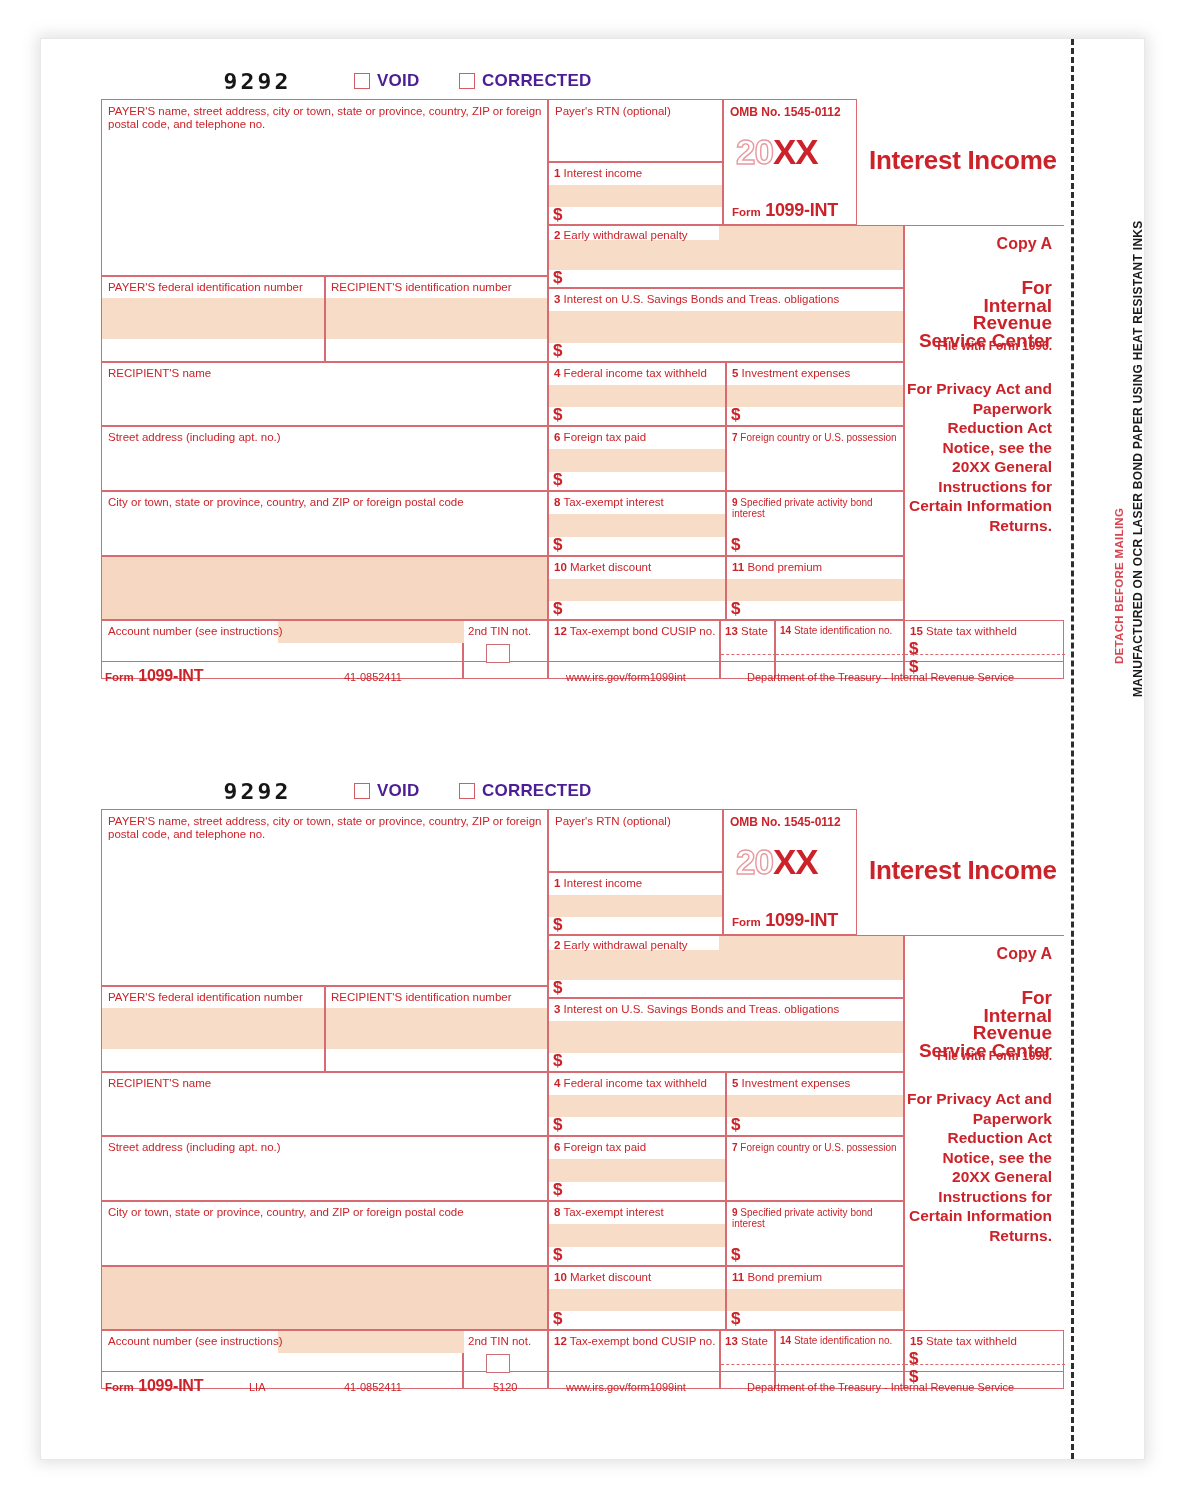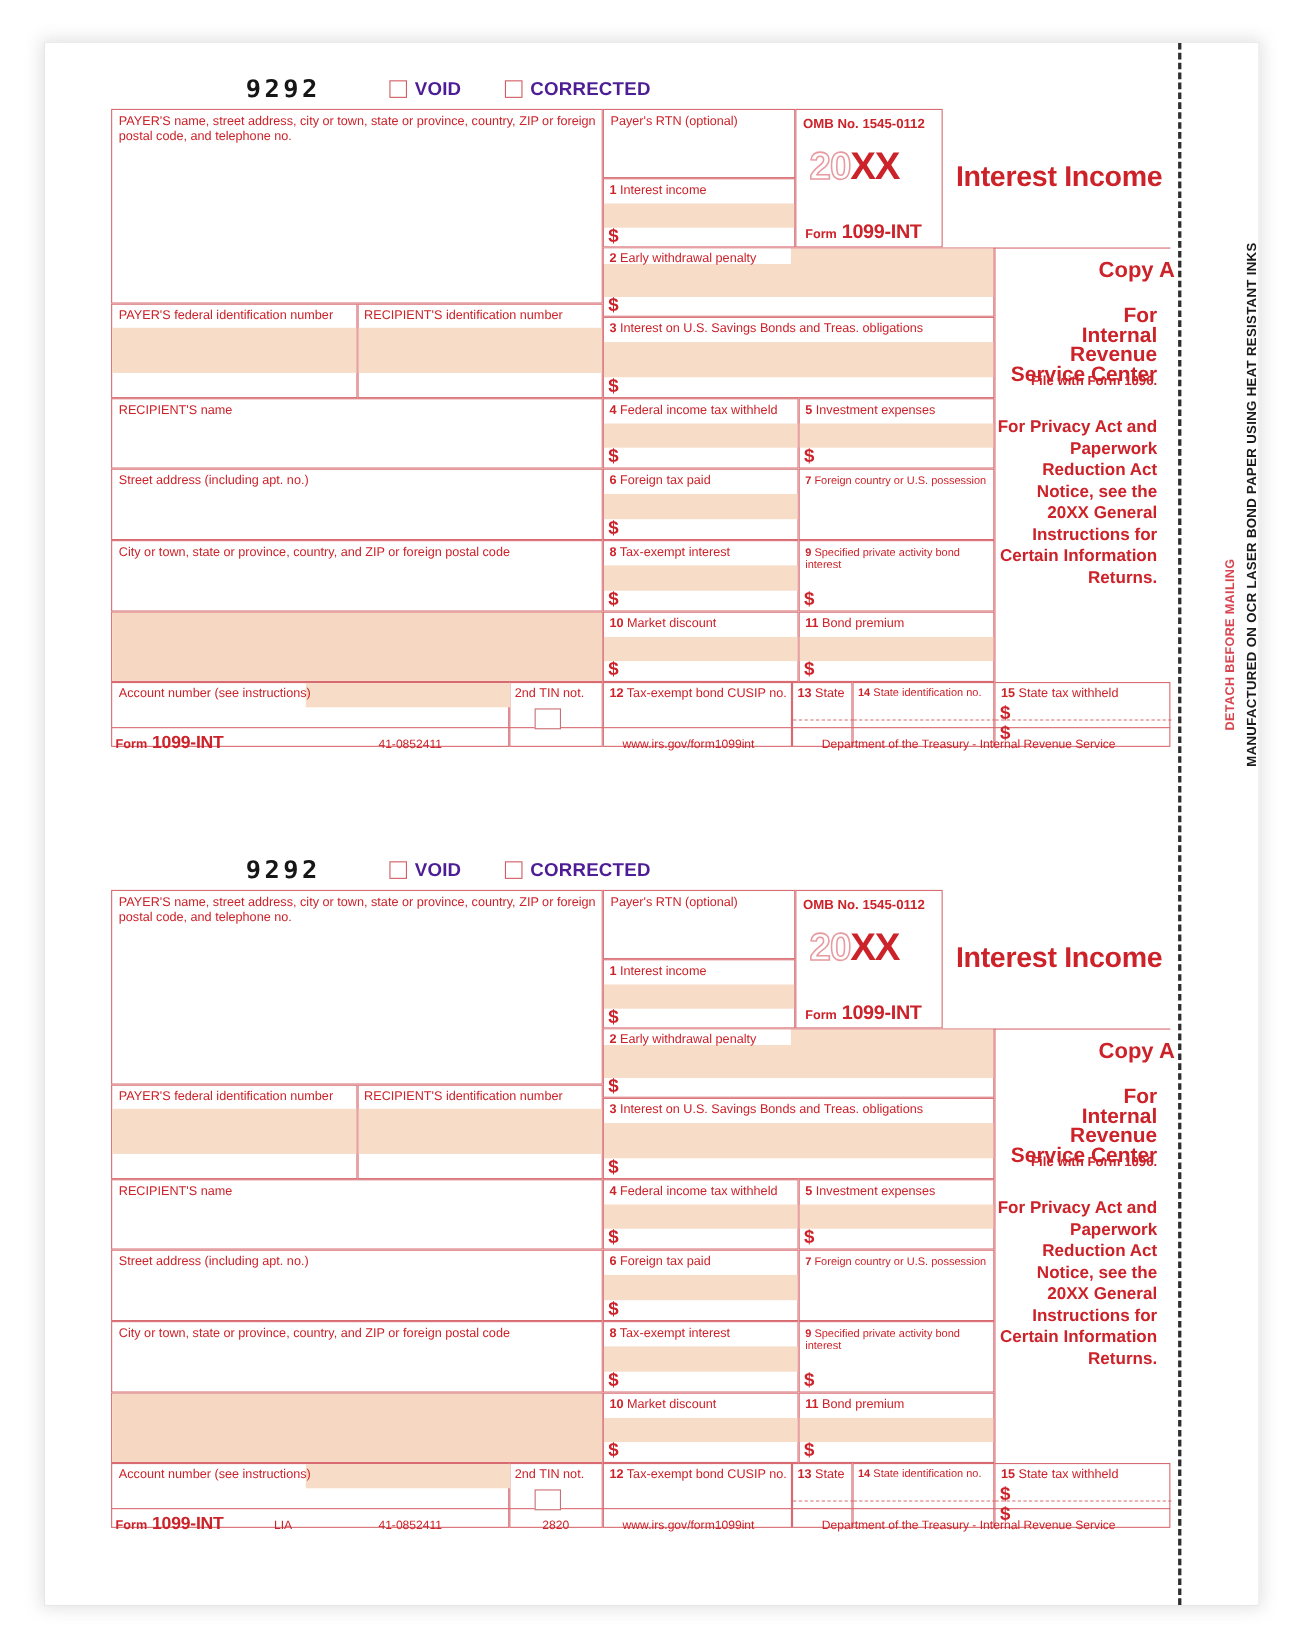--- a/index.html
+++ b/index.html
@@ -132,21 +132,21 @@
     z-index: 6;
   }
 
   
   .copycol {
     position: absolute;
     text-align: right;
     color: #CC2229;
     font-weight: bold;
   }
-  .copyA  { font-size: 20px; margin-left: 16px; }
+  .copyA  { font-size: 16px; }
   .forirs { font-size: 19px; line-height: 17.5px; }
   .file96 { font-size: 12px; }
   .privacy{ font-size: 15.5px; line-height: 19.5px; }
 
   
   .omb  { position:absolute; color:#CC2229; font-size:12px; font-weight:bold; }
   .yr   { position:absolute; font-size:35px; font-weight:bold; line-height:35px; letter-spacing:-1px; }
   .yr .pale { color:#fff; -webkit-text-stroke: 1.4px #E79AA0; }
   .yr .dark { color:#CC2229; }
   .formno { position:absolute; color:#CC2229; }
@@ -529,21 +529,21 @@
 
       </div>
 
       <div class="footer">
         <div class="ft-rule"></div>
         <div class="ftitem" style="left:4px;top:3px;">
           <span class="ft-form-w">Form</span> <span class="ft-form-n">1099-INT</span>
         </div>
         <div class="ftitem ft-sm" style="left:148px;top:7px;">LIA</div>
         <div class="ftitem ft-sm" style="left:243px;top:7px;">41-0852411</div>
-        <div class="ftitem ft-sm" style="left:392px;top:7px;">2820</div>
+        <div class="ftitem ft-sm" style="left:392px;top:7px;">5120</div>
         <div class="ftitem ft-sm" style="left:465px;top:7px;">www.irs.gov/form1099int</div>
         <div class="ftitem ft-sm" style="left:646px;top:7px;">Department of the Treasury - Internal Revenue Service</div>
       </div>
 
     </div>
 
   </div>
 </div>
 
 </body></html>

